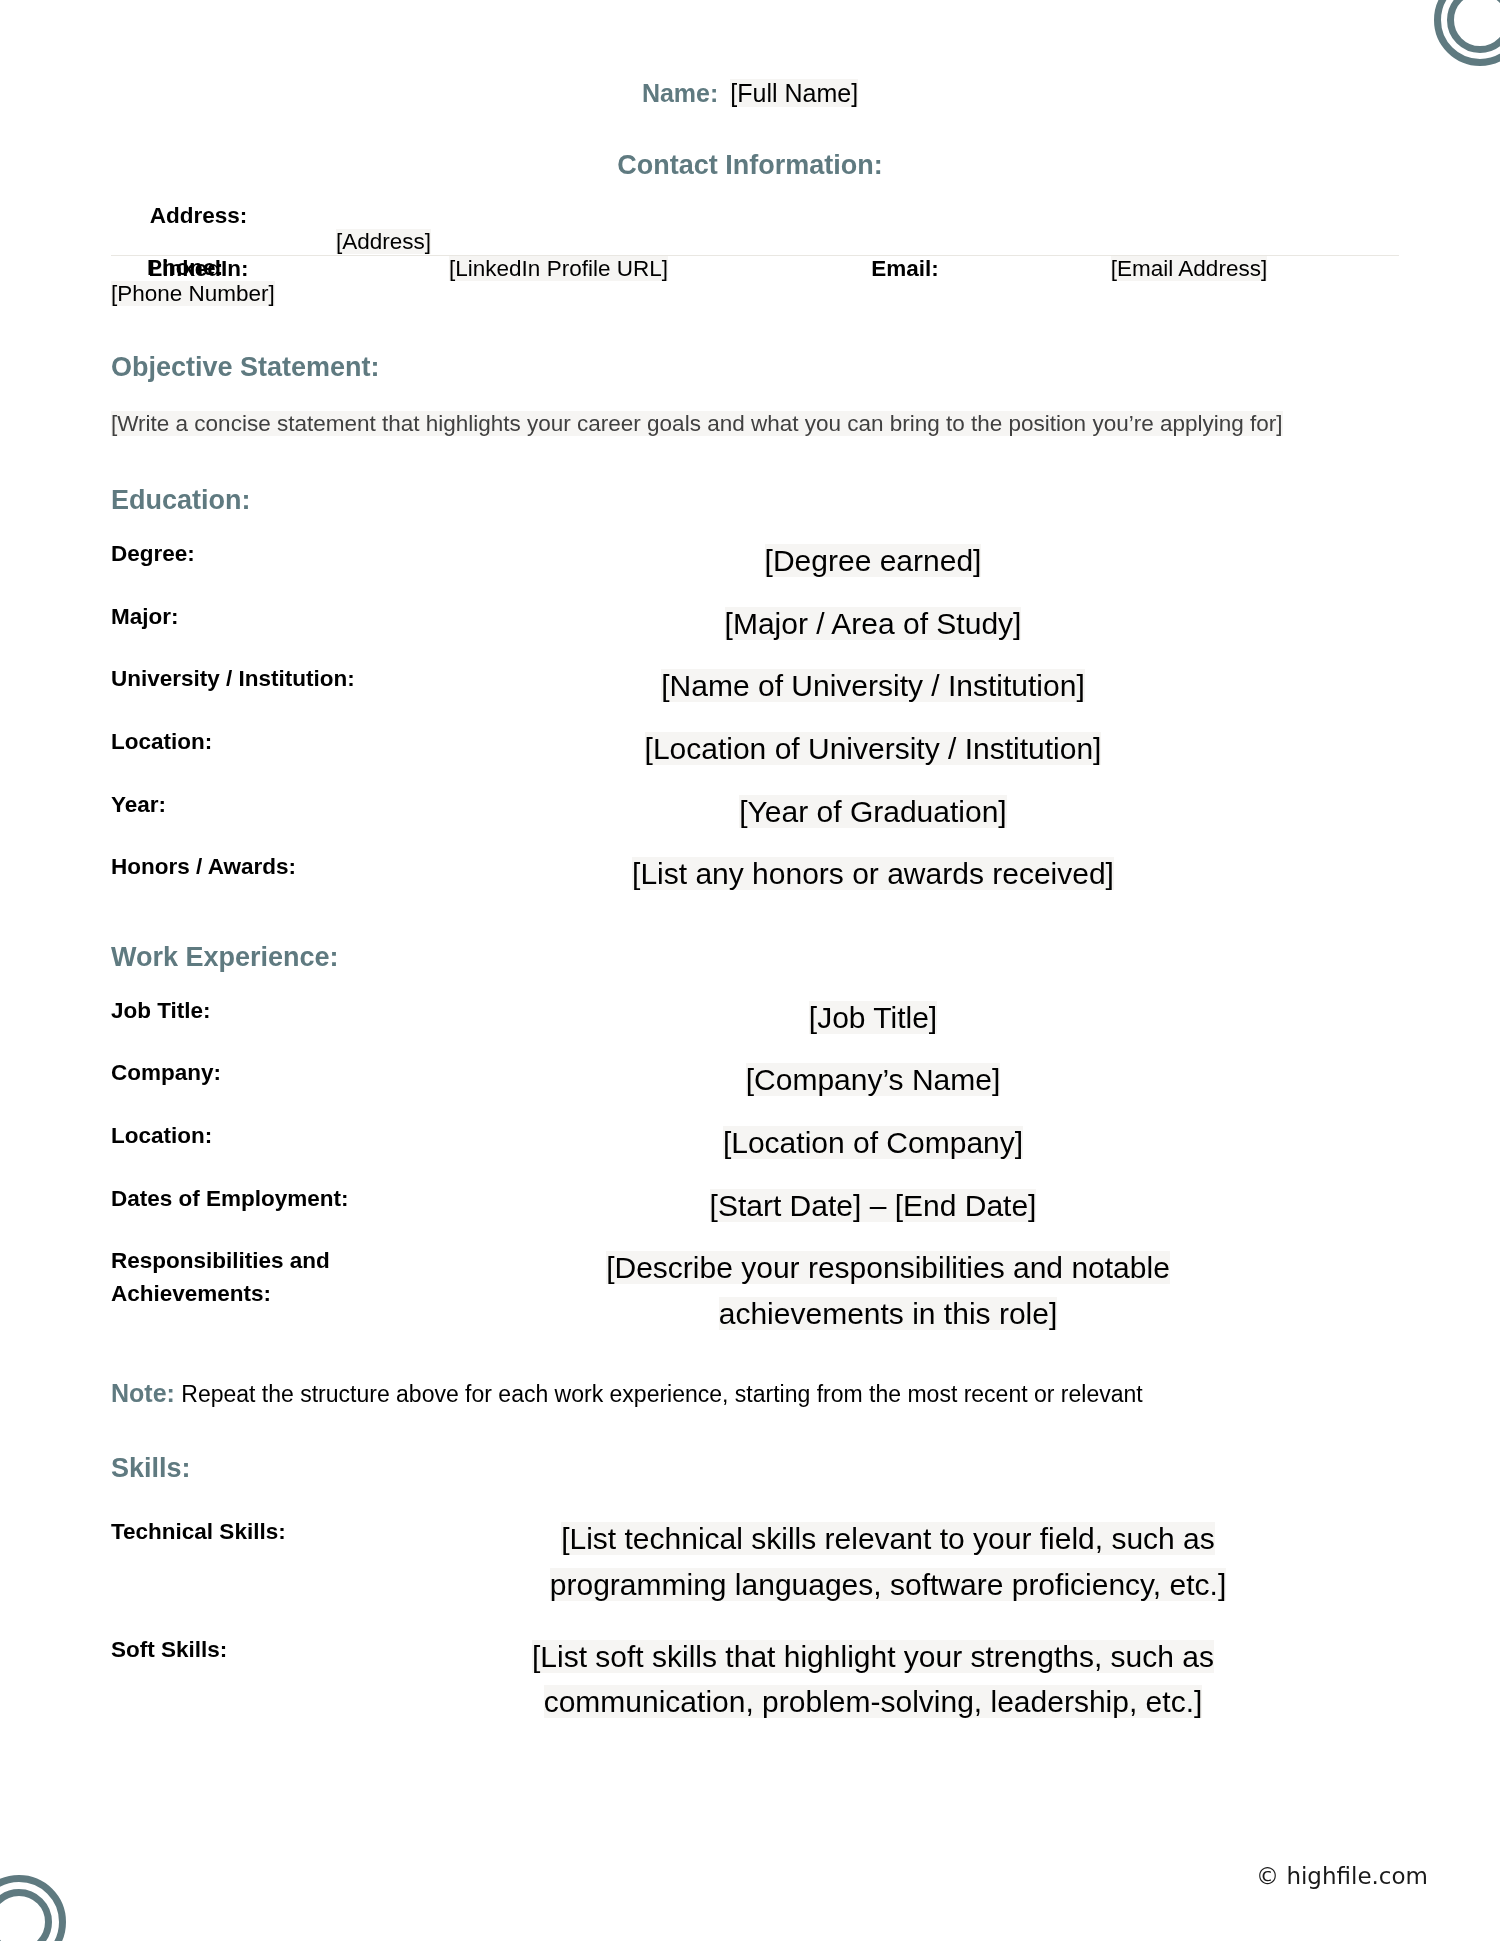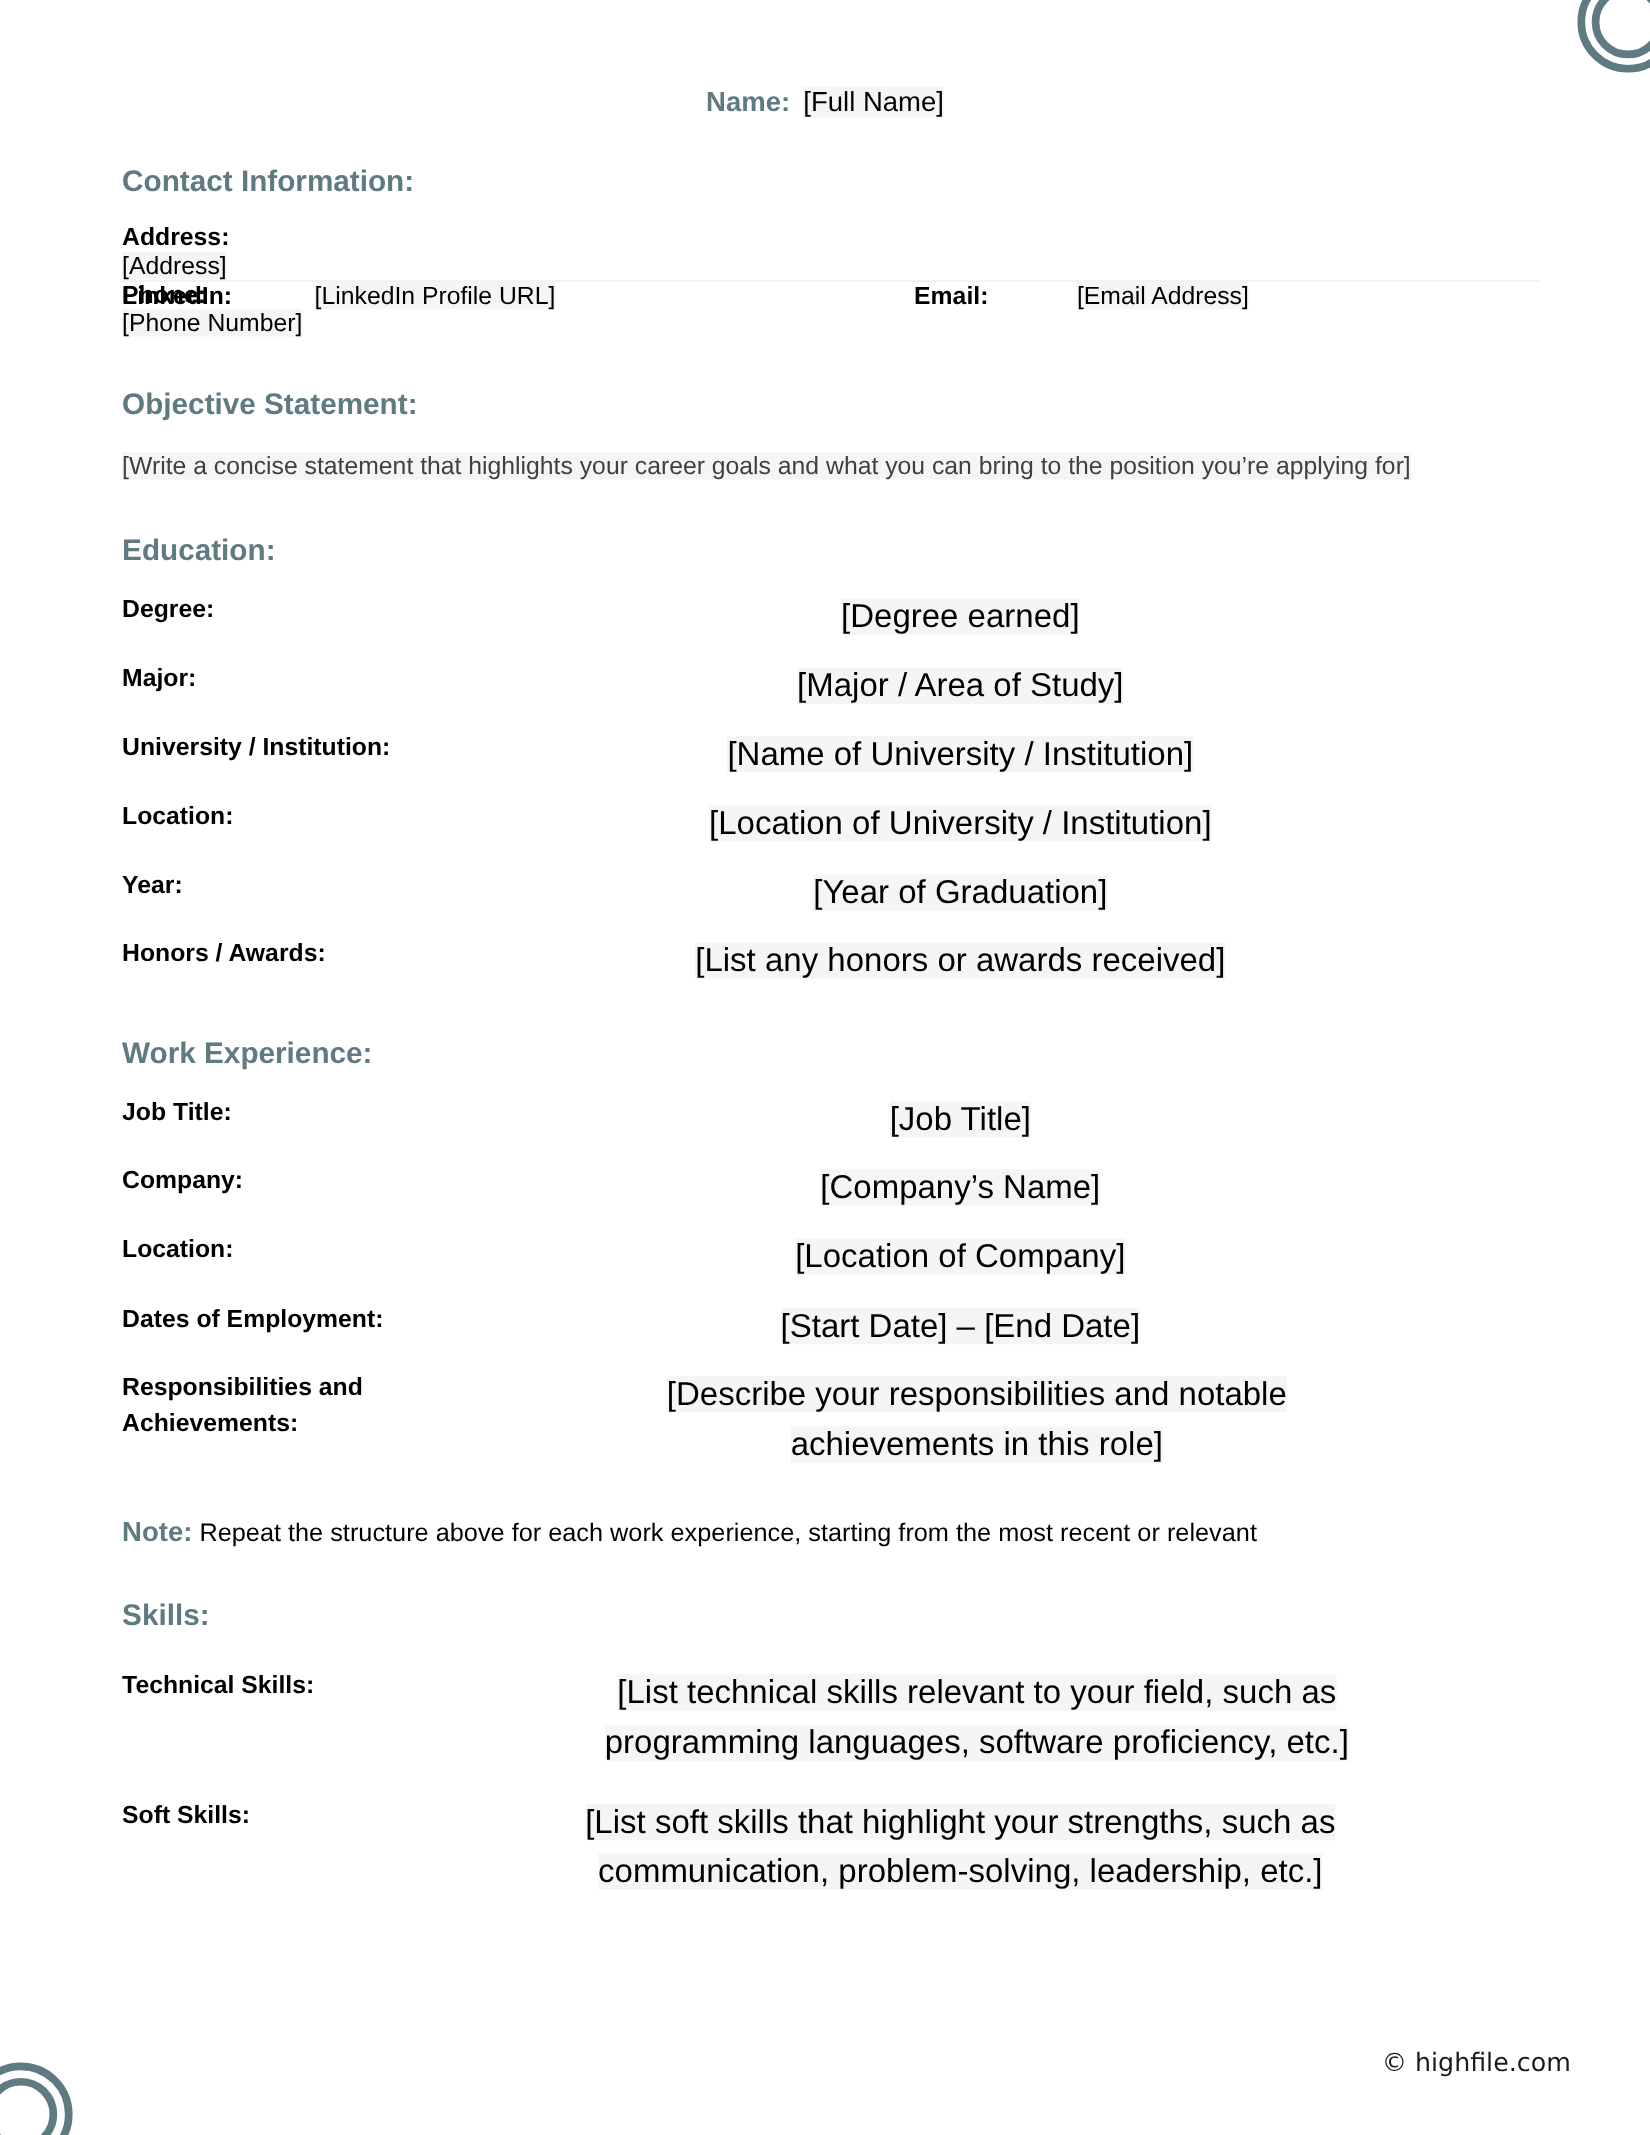--- a/index.html
+++ b/index.html
@@ -100,21 +100,21 @@
     margin: 0;
     padding: 0;
   }
 
   .block {
     margin-left: 111px;
     margin-right: 111px;
   }
 
   
-  .contact-wrap { margin-top: 42px; }
+  .contact-wrap { margin-top: 42px; text-align: center; }
   .contact-grid {
     margin-top: 22px;
     width: 1288px;
   }
   .contact-row {
     display: flex;
     align-items: baseline;
     height: 52px;
   }
   .contact-row.with-rule {

